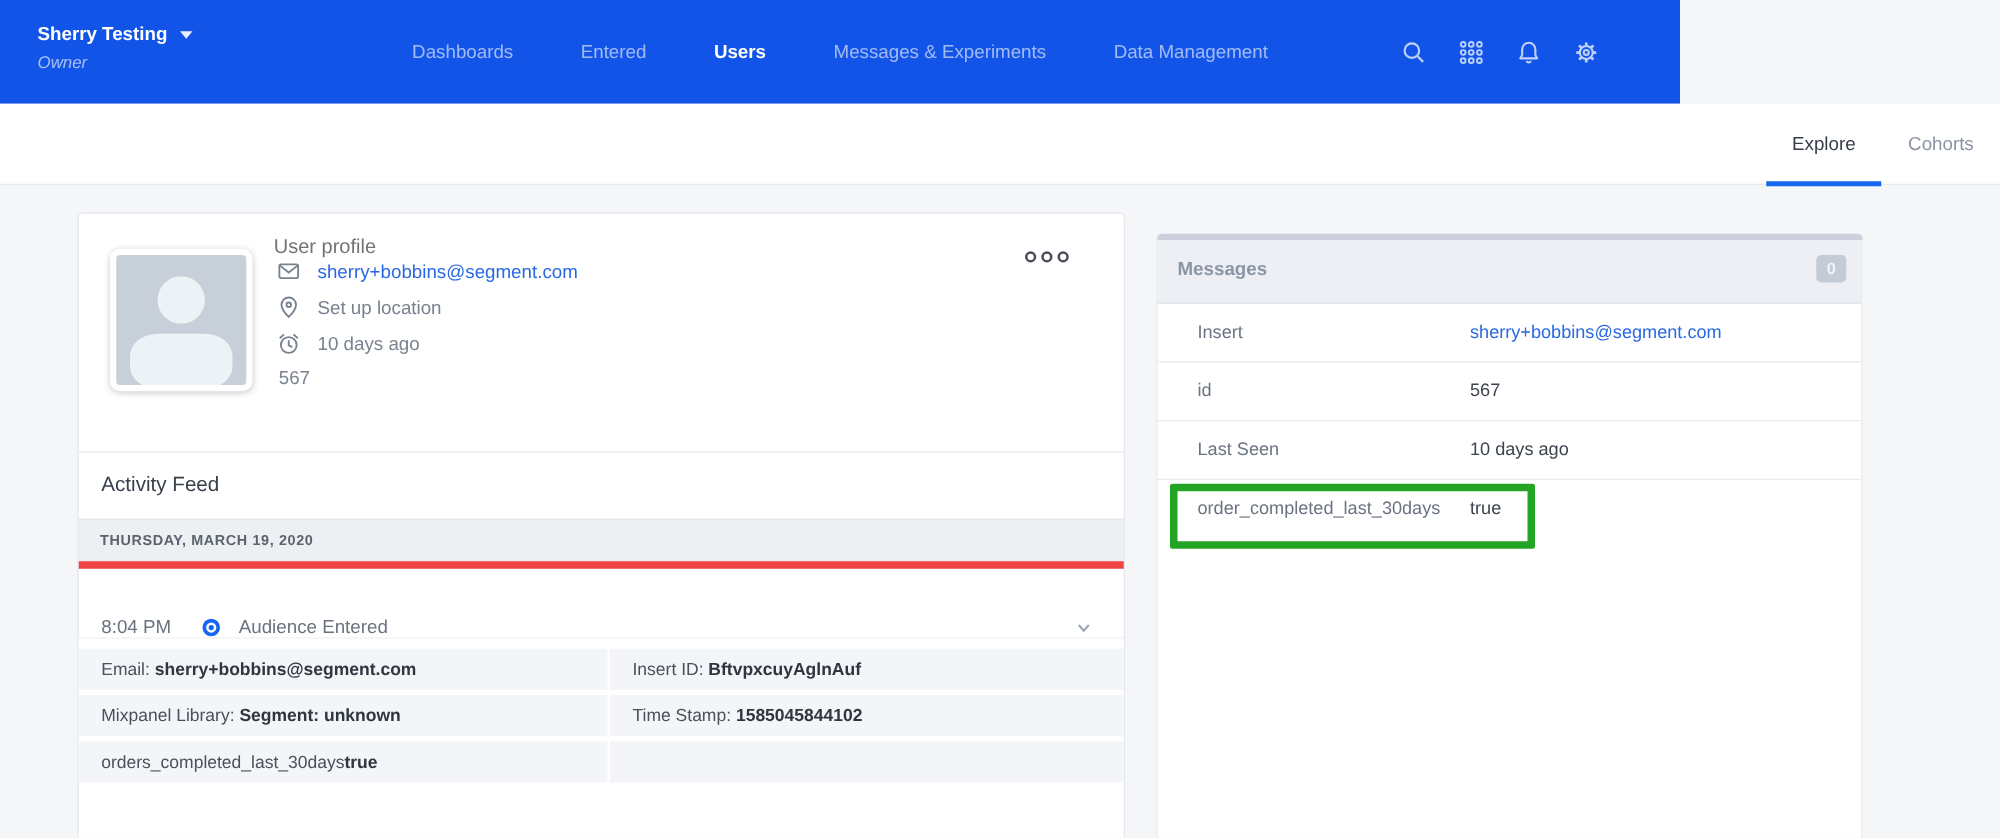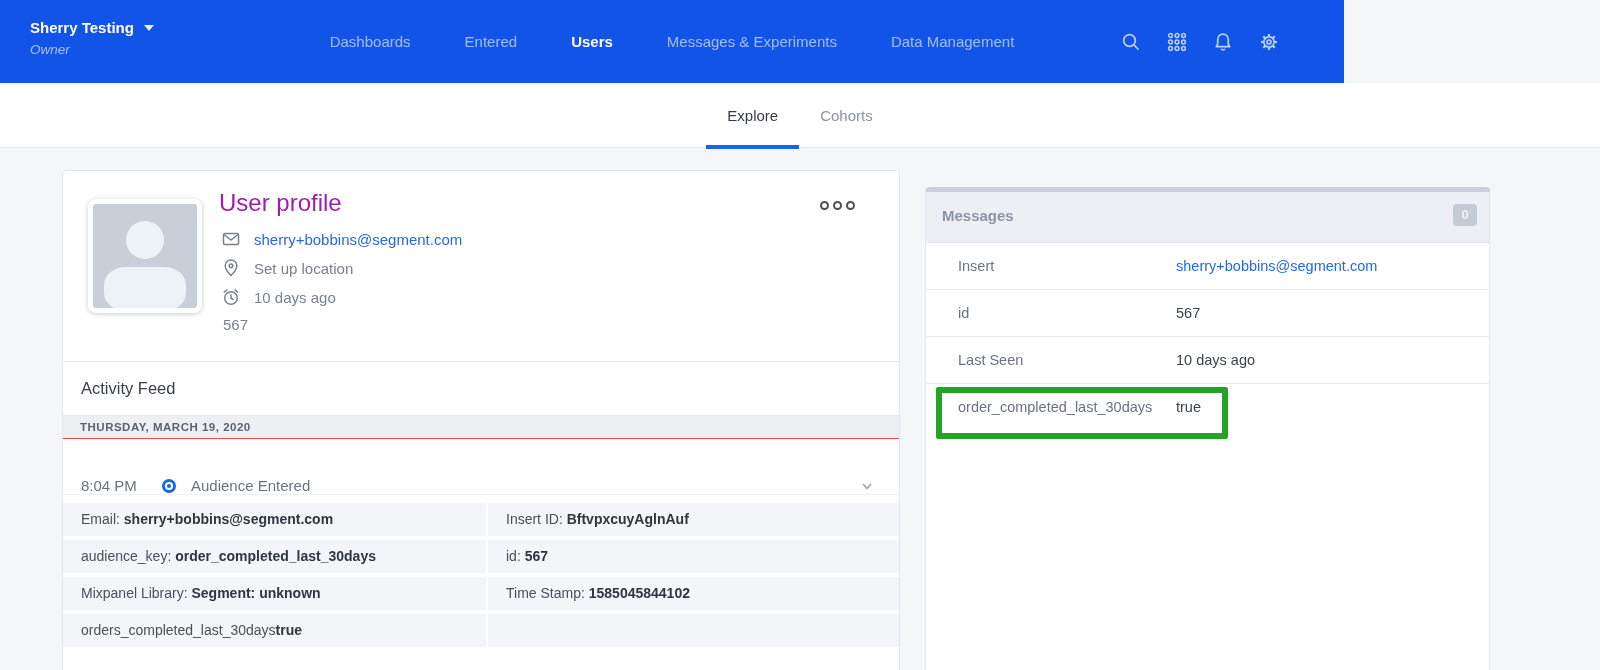--- a/index.html
+++ b/index.html
@@ -14,42 +14,42 @@
   .workspace-name { display:flex; align-items:center; gap:10px; color:#fff; font-weight:bold; font-size:15px; cursor:pointer; }
   .caret-down { width:0; height:0; border-left:5px solid transparent; border-right:5px solid transparent; border-top:6px solid #e8eefc; }
   .workspace-role { color:rgba(255,255,255,.62); font-size:13.5px; margin-top:6px;font-style:italic; }
   .main-nav { position:absolute; left:0; right:0; top:0; height:83px; display:flex; justify-content:center; align-items:center; gap:54px; }
   .nav-item { font-size:15px; color:rgba(255,255,255,.60); cursor:pointer; }
   .nav-item.active { color:#ffffff; font-weight:bold; }
   .header-icons { position:absolute; right:64px; top:0; height:83px; display:flex; align-items:center; gap:24px; }
   .hicon { width:22px; height:22px; cursor:pointer; display:block; }
   .hicon * { stroke:#bfd1f8; }
   
-  .subnav { position:absolute; left:0; top:83px; width:1600px; height:65px; background:#fff; border-bottom:1px solid #e7e9ed; display:flex; justify-content:center; }
+  .subnav { position:absolute; left:0; top:83px; width:1600px; height:65px; background:#fff; border-bottom:1px solid #e7e9ed; display:flex; justify-content:flex-end; }
   .subtab { position:relative; height:65px; display:flex; align-items:center; padding:0 21px; font-size:15px; color:#8b93a2; cursor:pointer; }
   .subtab.active { color:#363d48; }
   .subtab.active::after { content:""; position:absolute; left:0; right:0; bottom:-1px; height:4px; background:#1565f0; }
   
   .left-card { position:absolute; left:62px; top:170px; width:838px; height:560px; background:#fff; border:1px solid #e3e6ea; border-radius:4px 4px 0 0; }
   .profile-section { position:relative; height:190px; }
   .avatar { position:absolute; left:25px; top:28px; width:114px; height:114px; background:#c7cfd8; border:5px solid #fff; border-radius:8px; box-shadow:0 1px 5px rgba(40,50,70,.25); overflow:hidden; }
   .avatar .head { position:absolute; left:33px; top:17px; width:38px; height:38px; border-radius:50%; background:#edf2f6; }
   .avatar .body { position:absolute; left:11px; top:63px; width:82px; height:44px; border-radius:22px/18px; background:#edf2f6; }
   .profile-info { position:absolute; left:156px; top:18px; }
-  .profile-title { font-size:24px; color:#a21caf; margin-bottom:12px; }
+  .profile-title { font-size:16px; color:#737373; }
   .info-row { display:flex; align-items:center; gap:13px; margin:0 0 9px 2px; font-size:15px; color:#79828f; }
   .info-row svg { flex:0 0 auto; }
   .info-row * { stroke:#79828f; }
   .email-link { color:#2968e3; cursor:pointer; }
   .profile-id { font-size:15px; color:#79828f; margin-left:4px; }
   .more-menu { position:absolute; right:44px; top:30px; display:flex; gap:4px; cursor:pointer; }
   .more-menu i { width:9px; height:9px; border:2.5px solid #4a4f58; border-radius:50%; display:block; }
   
   .af-header { height:54px; border-top:1px solid #e8eaee; display:flex; align-items:center; padding-left:18px; font-size:16.5px; color:#3a414c; }
-  .date-bar { height:24px; background:#edeff3; border-top:1px solid #e3e6ea; border-bottom:1px solid #ef4444; display:flex; align-items:center; padding-left:17px; font-size:11.5px; font-weight:bold; letter-spacing:.5px; color:#5b636f; }
+  .date-bar { height:40px; background:#edeff3; border-top:1px solid #e3e6ea; border-bottom:6px solid #ef4444; display:flex; align-items:center; padding-left:17px; font-size:11.5px; font-weight:bold; letter-spacing:.5px; color:#5b636f; }
   .event-row { height:56px; border-bottom:1px solid #eef0f3; display:flex; align-items:flex-end; padding:12px 24px 0 18px; cursor:pointer; }
   .event-time { font-size:15px; color:#6b7380; width:80px; }
   .event-name { font-size:15px; color:#6b7380; margin-left:14px; }
   .event-chevron { margin-left:auto; }
   .af-table { padding-top:8px; background:#fff; }
   .af-trow { display:grid; grid-template-columns:423px 1fr; gap:0 2px; margin-bottom:4px; }
   .af-cell { background:#f3f5f8; height:33px; line-height:33px; padding-left:18px; font-size:14px; color:#49505c; white-space:nowrap; overflow:hidden; }
   .af-cell .val { font-weight:bold; color:#2f3640; }
   
   .right-card { position:absolute; left:925px; top:188px; width:565px; height:542px; background:#fff; border:1px solid #e5e8ed; border-top:none; }
@@ -199,24 +199,20 @@
       <polyline points="4,6 8,10.5 12,6"></polyline>
     </svg>
   </div>
 
   <div class="af-table">
     <div class="af-trow">
       <div class="af-cell"><span class="lbl">Email: </span><span class="val">sherry+bobbins@segment.com</span></div>
       <div class="af-cell"><span class="lbl">Insert ID: </span><span class="val">BftvpxcuyAglnAuf</span></div>
     </div>
     <div class="af-trow">
-      <div class="af-cell"><span class="lbl">audience_key: </span><span class="val">order_completed_last_30days</span></div>
-      <div class="af-cell"><span class="lbl">id: </span><span class="val">567</span></div>
-    </div>
-    <div class="af-trow">
       <div class="af-cell"><span class="lbl">Mixpanel Library: </span><span class="val">Segment: unknown</span></div>
       <div class="af-cell"><span class="lbl">Time Stamp: </span><span class="val">1585045844102</span></div>
     </div>
     <div class="af-trow">
       <div class="af-cell"><span class="lbl">orders_completed_last_30days</span><span class="val">true</span></div>
       <div class="af-cell"><span class="lbl"></span><span class="val"></span></div>
     </div>
   </div>
 </div>
 

